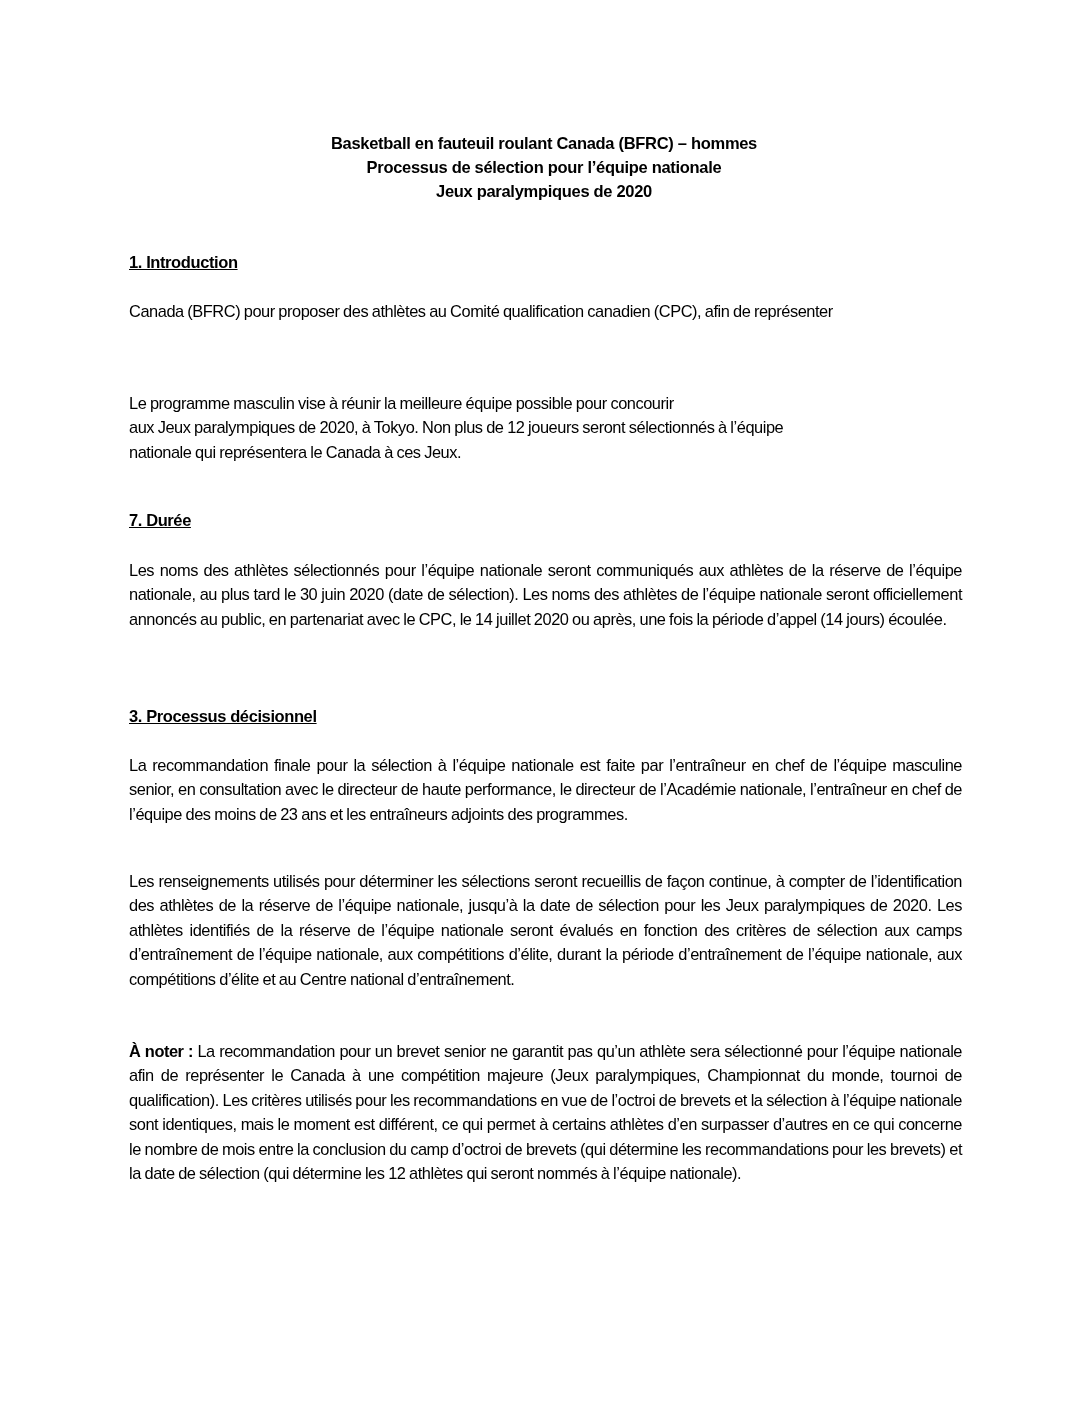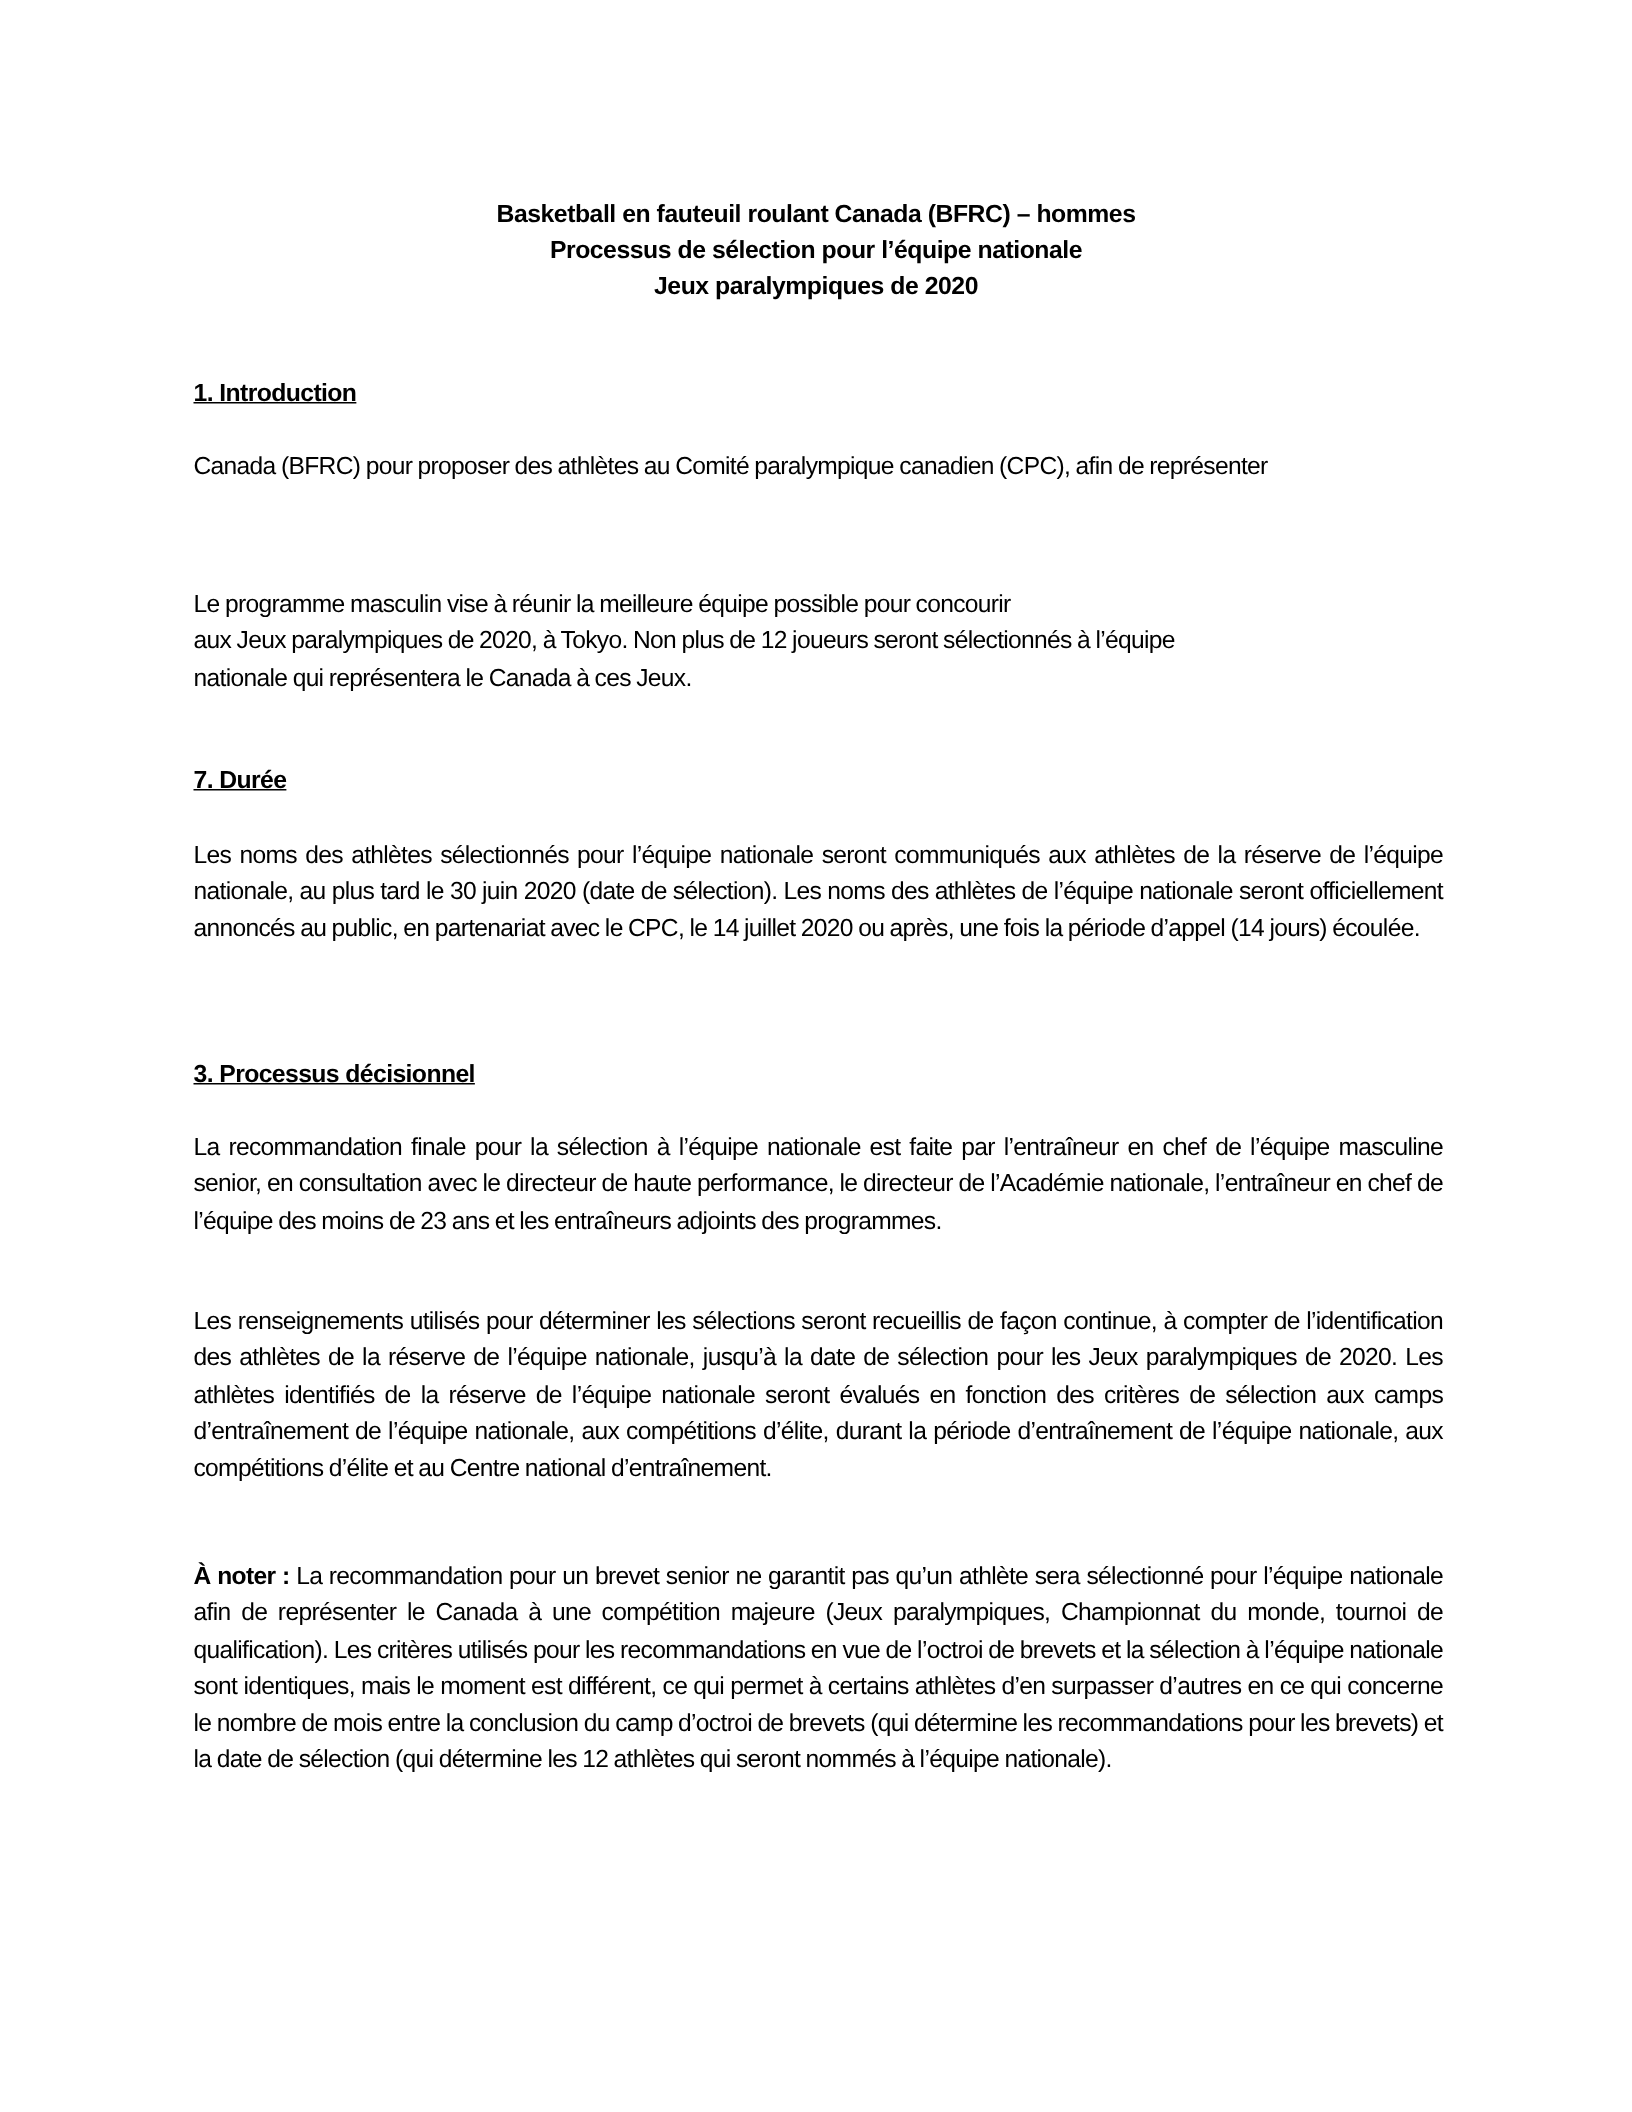--- a/index.html
+++ b/index.html
@@ -72,21 +72,21 @@
     <span class="title-line">Basketball en fauteuil roulant Canada (BFRC) – hommes</span>
     <span class="title-line">Processus de sélection pour l’équipe nationale</span>
     <span class="title-line">Jeux paralympiques de 2020</span>
   </div>
 
   <div class="content">
 
     <div class="heading" style="top:250px;text-align:center;">1. Introduction</div>
 
     <div class="para" style="top:299px;">
-      <span class="nowrap-line">Canada (BFRC) pour proposer des athlètes au Comité paralympique canadien (CPC), afin de représenter</span>
+      <span class="nowrap-line">Canada (BFRC) pour proposer des athlètes au Comité qualification canadien (CPC), afin de représenter</span>
     </div>
 
     <div class="para" style="top:391px;">
       <span class="nowrap-line">Le programme masculin vise à réunir la meilleure équipe possible pour concourir</span>
       <span class="nowrap-line">aux Jeux paralympiques de 2020, à Tokyo. Non plus de 12 joueurs seront sélectionnés à l’équipe</span>
       <span class="nowrap-line">nationale qui représentera le Canada à ces Jeux.</span>
     </div>
 
     <div class="heading" style="top:508px;">7. Durée</div>
 

